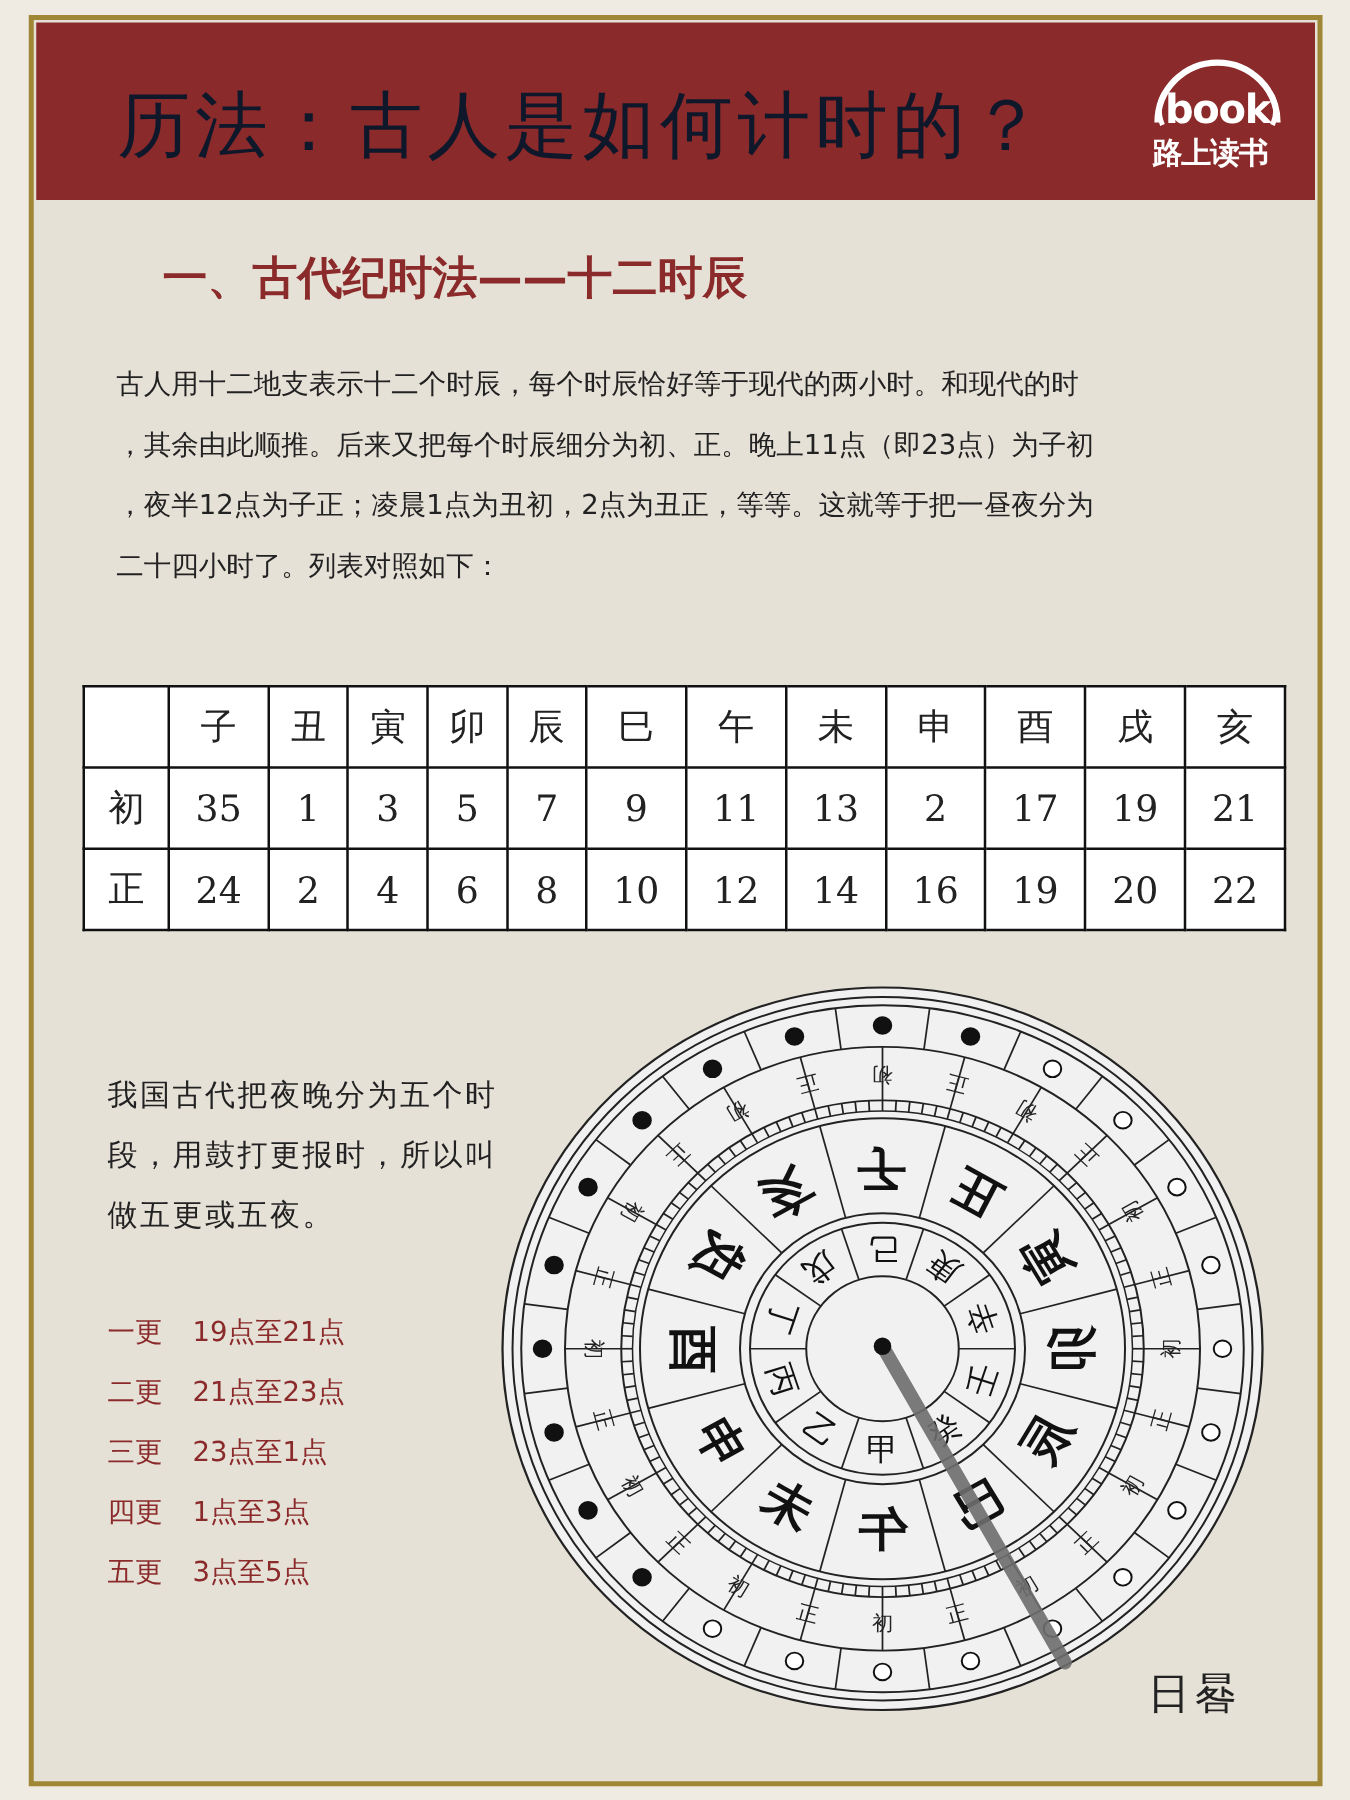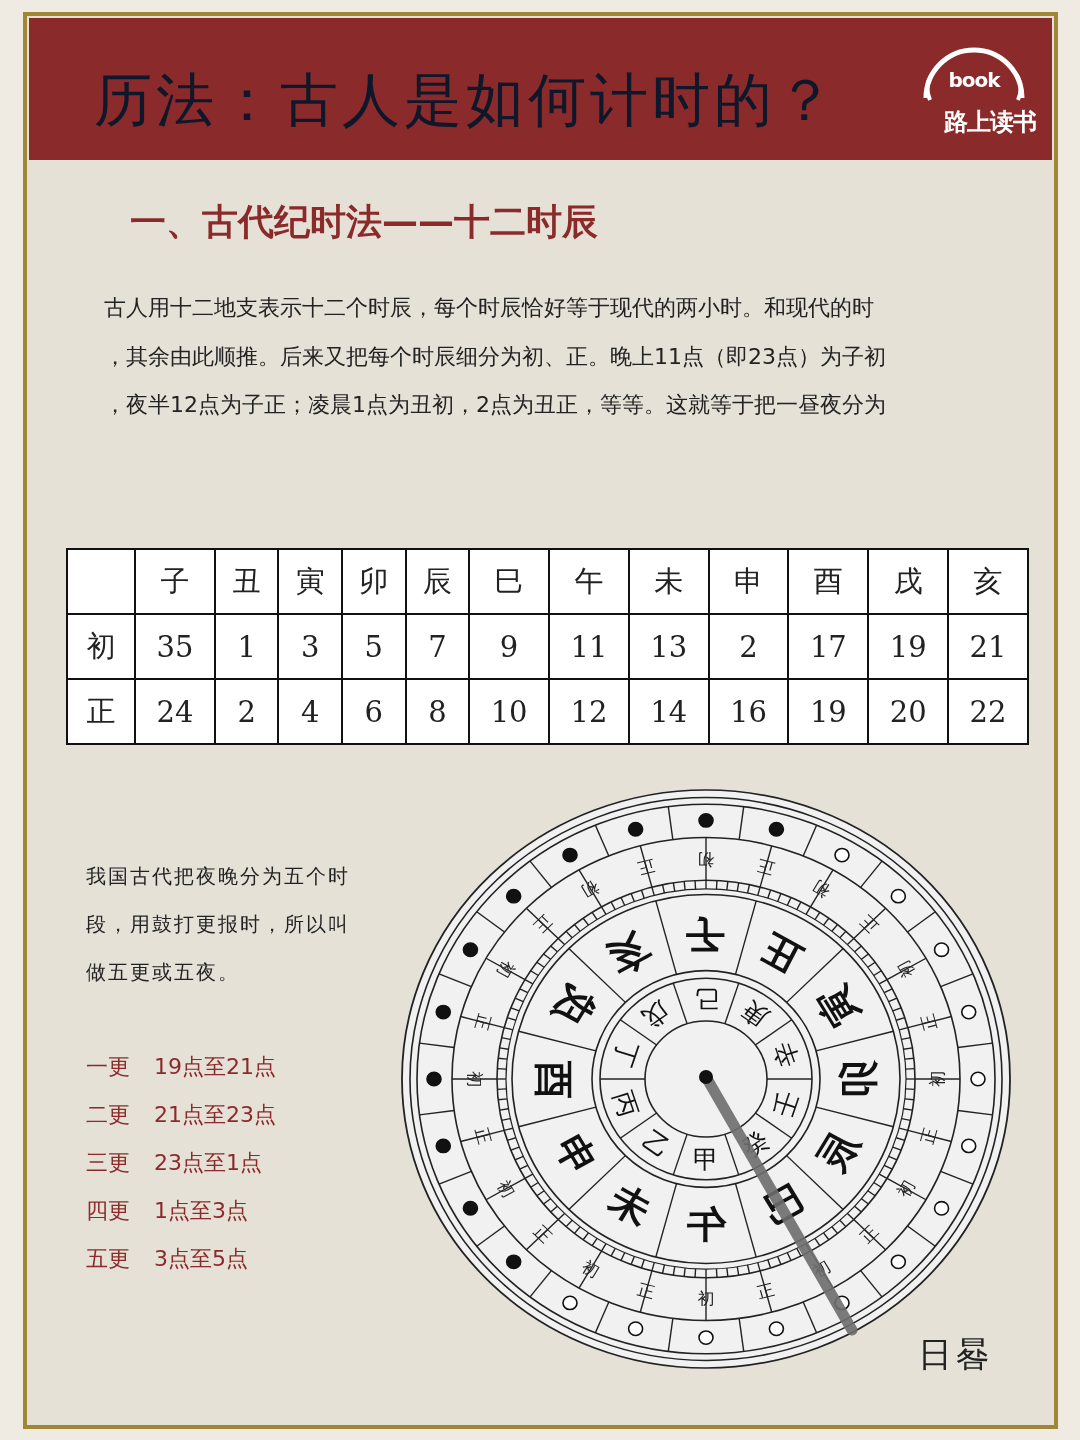--- a/index.html
+++ b/index.html
@@ -21,49 +21,49 @@
   .banner-title {
     position: absolute; left: 94px; top: 60px;
     font-size: 58px; font-weight: normal; color: #0f172a; letter-spacing: 4px;
     line-height: 80px; white-space: nowrap;
   }
   .logo {
     position: absolute; left: 918px; top: 34px; width: 112px; height: 110px;
   }
   .logo-book {
     position: absolute; left: 0; top: 34px; width: 112px; text-align: center;
-    color: #fff; font-weight: bold; font-size: 20px; letter-spacing: -1px;
+    color: #fff; font-weight: bold; font-size: 32px; letter-spacing: -1px;
   }
   .logo-cn {
-    position: absolute; left: 16px; top: 72px; width: 112px; text-align: center;
+    position: absolute; left: 4px; top: 72px; width: 112px; 
     color: #fff; font-weight: bold; font-size: 24px; letter-spacing: -1px;
   }
   .section-title {
     position: absolute; left: 90px; top: 198px;
     font-size: 36px; font-weight: bold; color: #8b2a2a; white-space: nowrap; margin-left: 40px;
   }
   .para {
-    position: absolute; left: 104px; top: 284px; width: 905px;
+    position: absolute; left: 93px; top: 284px; width: 905px;
     font-size: 22px; line-height: 48.5px; color: #222;
   }
   .para div { white-space: nowrap; }
   table.shichen {
     position: absolute; left: 66px; top: 548px;
     width: 963px; height: 197px;
     border-collapse: collapse; background: #ffffff;
     font-family: "DejaVu Serif", "Liberation Serif", serif;
   }
   table.shichen td {
     border: 2px solid #111; text-align: center; font-size: 29px; color: #222;
     height: 65px;
   }
   table.shichen td.rowhead { width: 68px; }
   .night-text {
     position: absolute; left: 86px; top: 852px; width: 320px;
-    font-size: 20px; line-height: 48px; color: #222; letter-spacing: 2px;
+    font-size: 24px; line-height: 48px; color: #222; letter-spacing: 2px;
   }
   .geng-list {
     position: absolute; left: 86px; top: 1043px;
     font-size: 22px; line-height: 48px; color: #8b2a2a;
   }
   .geng-list .row { white-space: nowrap; }
   .geng-list .name { display: inline-block; width: 68px; }
   .dial { position: absolute; left: 0; top: 0; }
   .caption {
     position: absolute; left: 918px; top: 1332px;
@@ -89,20 +89,21 @@
   <div class="logo-book">book</div>
   <div class="logo-cn">路上读书</div>
 </div>
 
 <div class="section-title">一、古代纪时法——十二时辰</div>
 
 <div class="para">
   <div>古人用十二地支表示十二个时辰，每个时辰恰好等于现代的两小时。和现代的时</div>
   <div>，其余由此顺推。后来又把每个时辰细分为初、正。晚上11点（即23点）为子初</div>
   <div>，夜半12点为子正；凌晨1点为丑初，2点为丑正，等等。这就等于把一昼夜分为</div>
+  <div>二十四小时了。列表对照如下：</div>
 </div>
 
 <table class="shichen">
   <tbody>
       <tr>
     <td class="rowhead"></td>
     <td>子</td>
     <td>丑</td>
     <td>寅</td>
     <td>卯</td>

